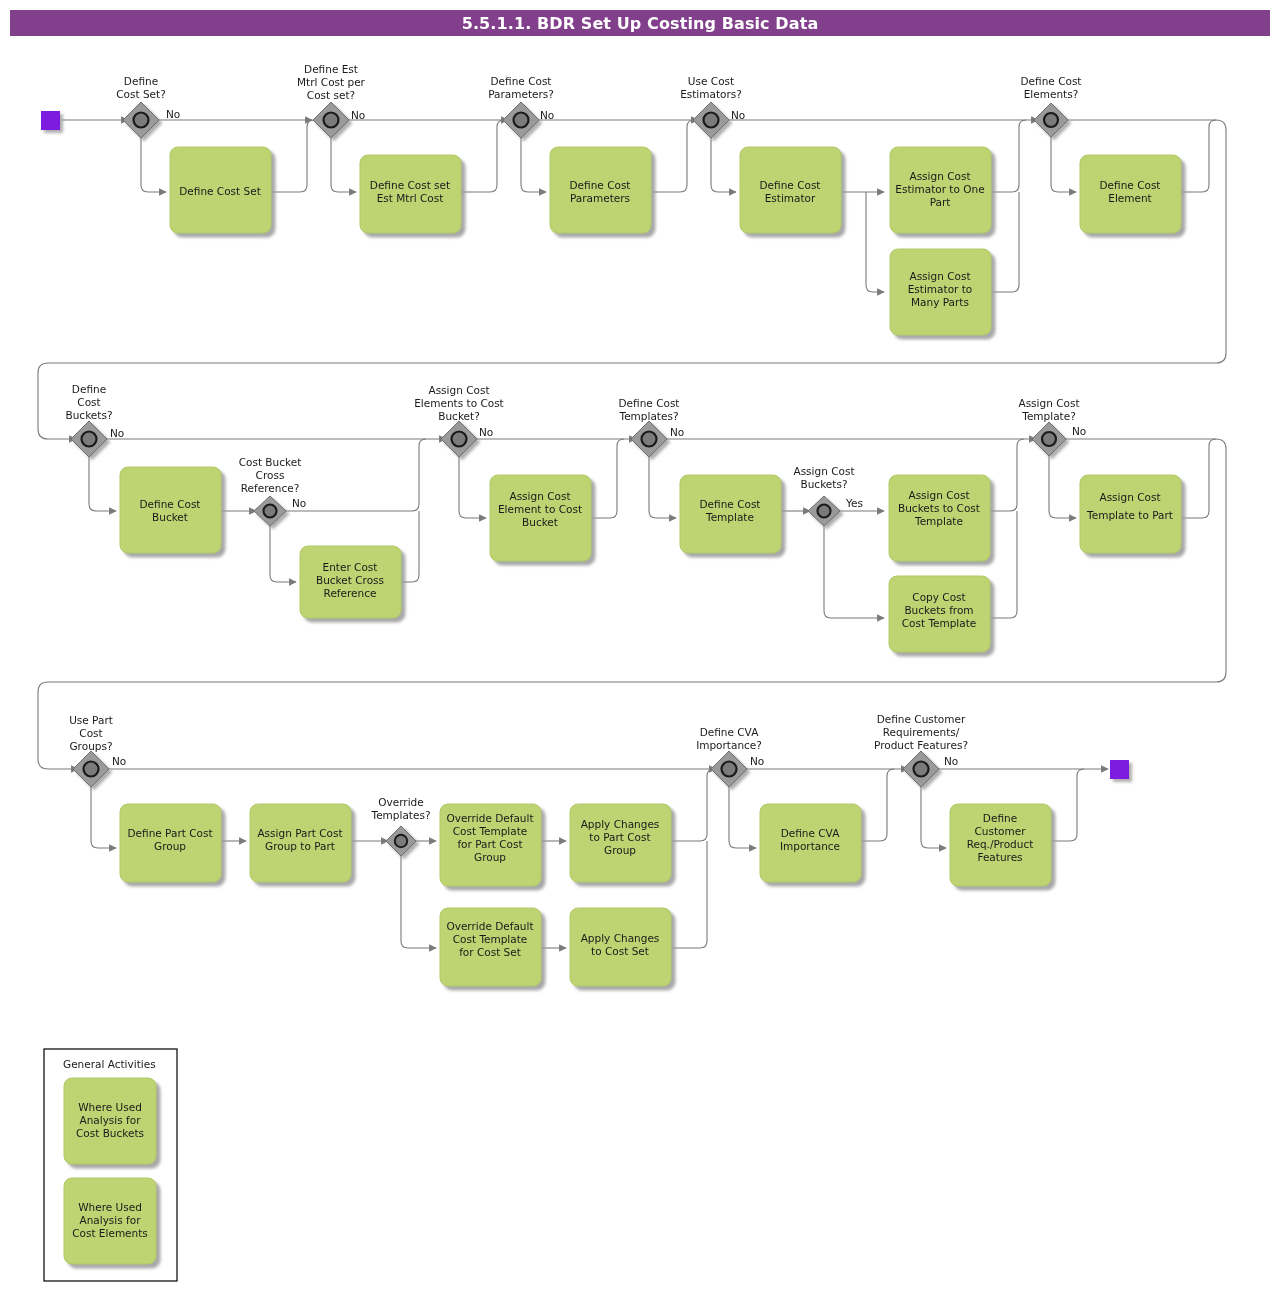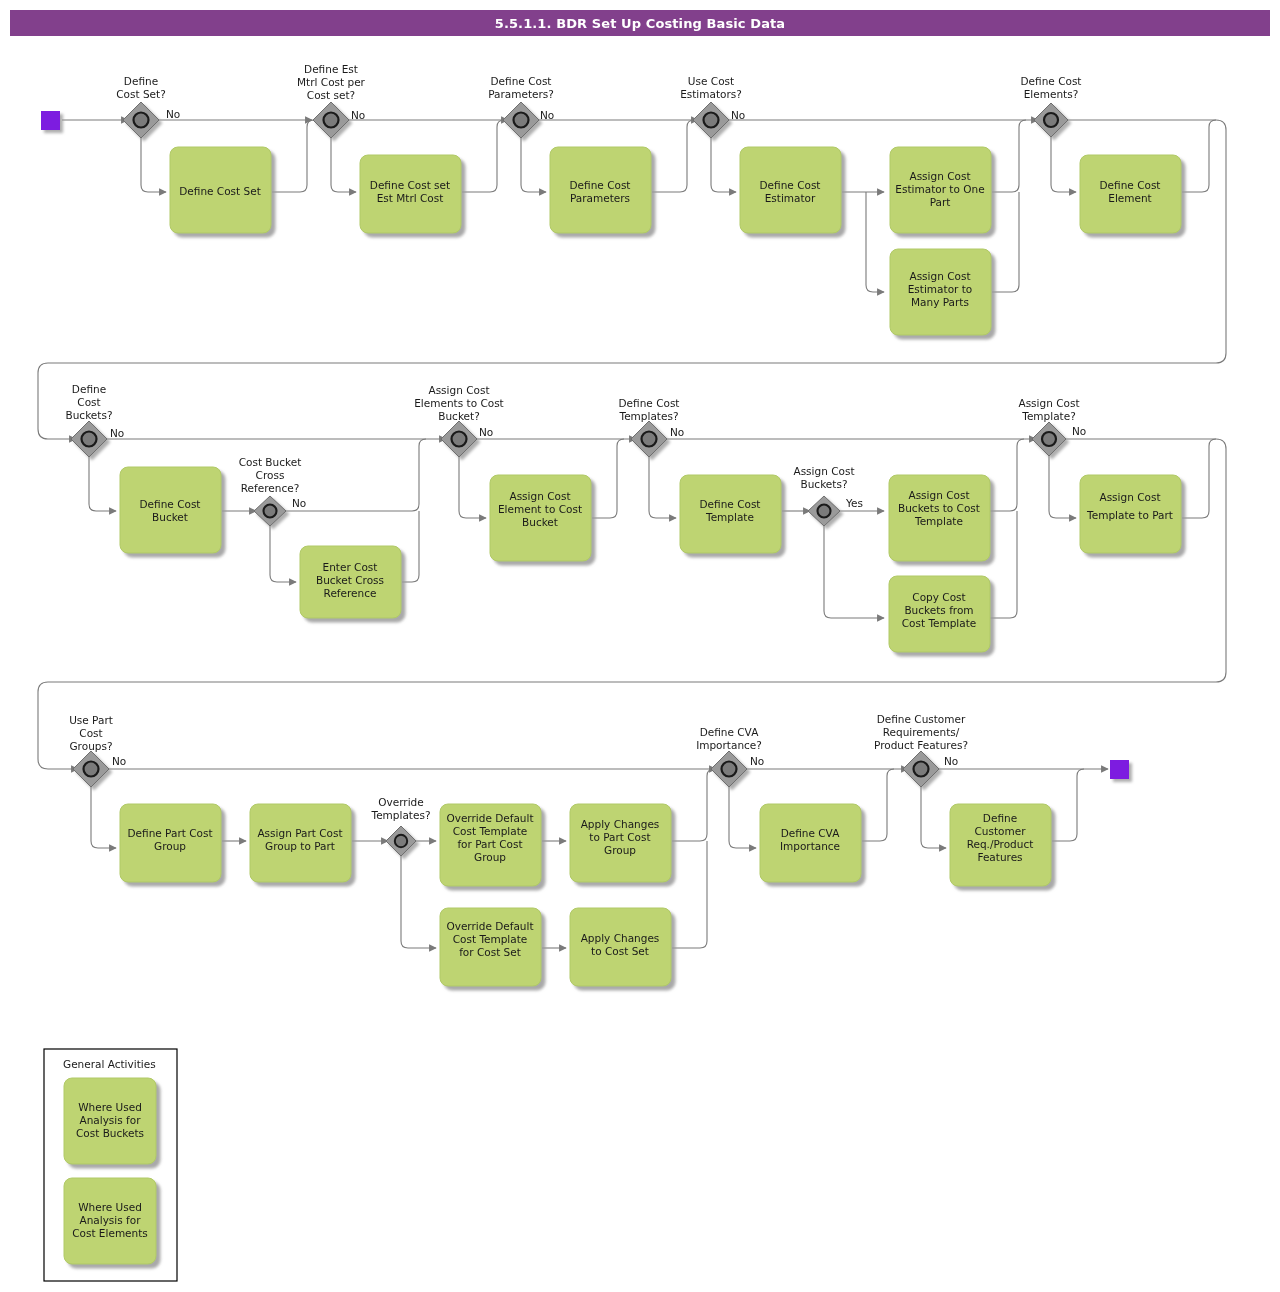--- a/index.html
+++ b/index.html
@@ -1,20 +1,20 @@
 <!DOCTYPE html>
 <html><head>
 <meta charset="utf-8">
 <style>
   html,body{margin:0;padding:0;background:#ffffff;}
   body{font-family:"DejaVu Sans","Liberation Sans",sans-serif;}
   #page{position:relative;width:1280px;height:1292px;background:#fff;overflow:hidden;}
   #titlebar{position:absolute;left:10px;top:10px;width:1260px;height:26px;background:#82408c;
             display:flex;align-items:center;justify-content:center;}
-  #titlebar .t{color:#ffffff;font-size:13px;font-weight:bold;letter-spacing:.1px;
+  #titlebar .t{color:#ffffff;font-size:16px;font-weight:bold;letter-spacing:.1px;
                font-family:"DejaVu Sans","Liberation Sans",sans-serif;}
   svg#flow{position:absolute;left:0;top:0;width:1280px;height:1292px;}
   .task rect.body{fill:#bed472;stroke:#b0c966;stroke-width:1;}
   .task text{font-family:"DejaVu Sans","Liberation Sans",sans-serif;font-size:10.5px;fill:#1a1a1a;}
   .glabel{font-family:"DejaVu Sans","Liberation Sans",sans-serif;font-size:10.5px;fill:#1a1a1a;}
   .branch{font-family:"DejaVu Sans","Liberation Sans",sans-serif;font-size:10.5px;fill:#1a1a1a;}
   .edge{fill:none;stroke:#7a7a7a;stroke-width:1.1;}
   .legendbox{fill:#ffffff;stroke:#000000;stroke-width:1.2;}
   .legendtitle{font-family:"DejaVu Sans","Liberation Sans",sans-serif;font-size:10.5px;fill:#1a1a1a;}
 </style>

